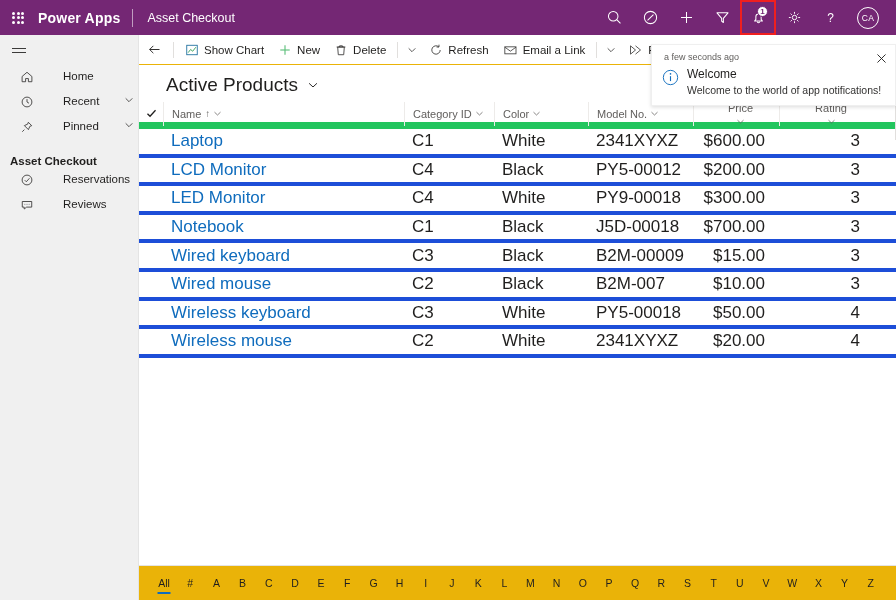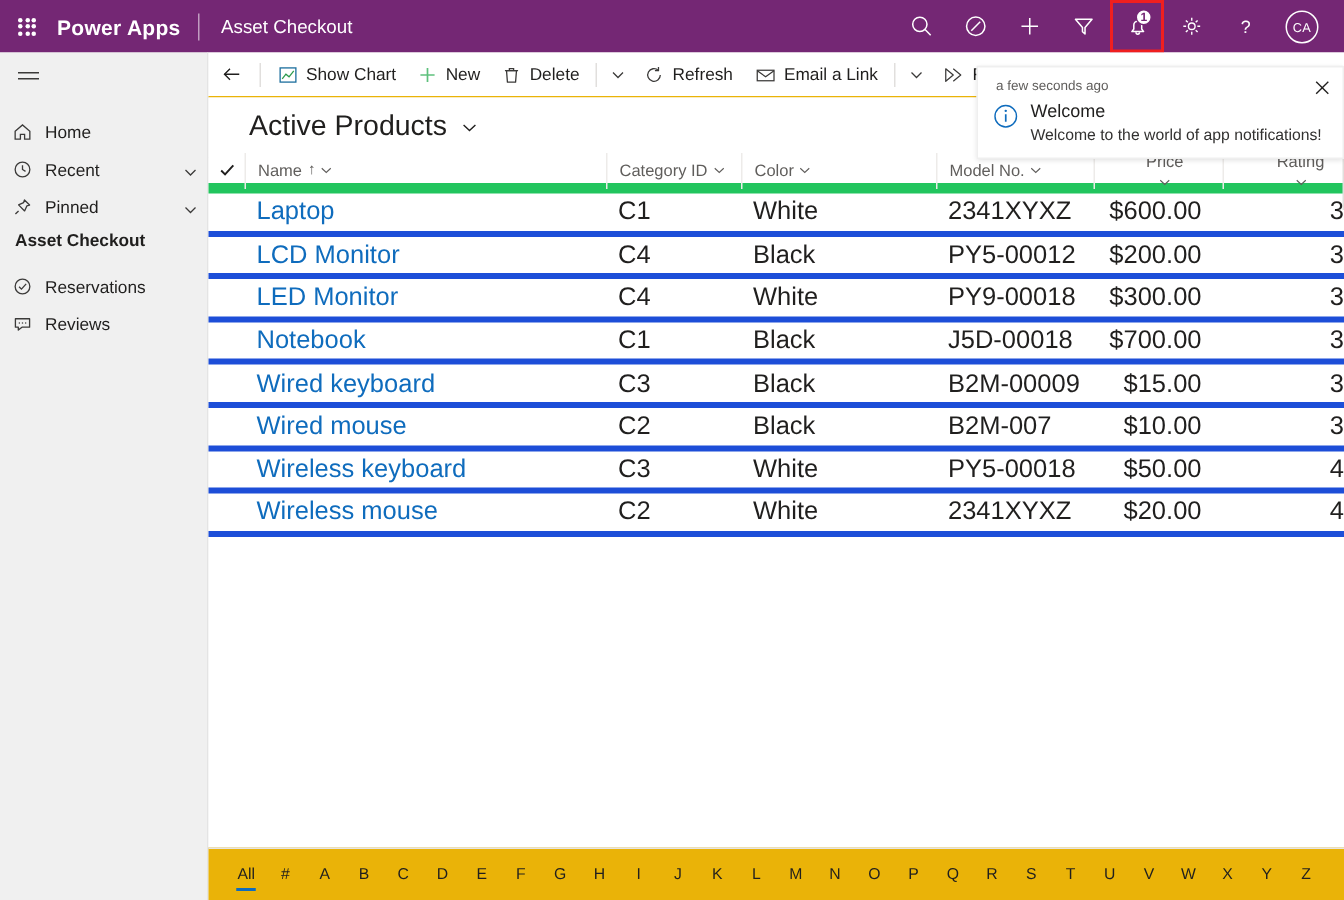--- a/index.html
+++ b/index.html
@@ -64,23 +64,23 @@
     position: absolute; top: 35px; left: 0; width: 139px; height: 565px;
     background: #f0f0f0;
     border-right: 1px solid #e4e4e4;
   }
   .hamburger {
     height: 30px; display: flex; align-items: center; padding-left: 12px; cursor: pointer;
   }
   .hamburger-lines { width: 14px; }
   .hamburger-lines i { display: block; height: 1px; background: #3b3a39; margin: 3px 0; }
   .nav-item {
-    height: 25px; display: flex; align-items: flex-end;
-    padding-left: 8px; font-size: 11.5px; color: #201f1e;
-    cursor: pointer; position: relative;
+    height: 25px; display: flex; align-items: flex-start;
+    padding-left: 20px; font-size: 11.5px; color: #201f1e;
+    cursor: pointer; position: relative; gap: 21px;
   }
   .nav-item .nico { width: 22px; display: flex; align-items: center; justify-content: flex-start; flex: none; }
   .nav-item .nlabel { flex: 1; white-space: nowrap; }
   .nav-item .chev { width: 22px; display: flex; align-items: center; justify-content: center; }
   .nav-item.selected { background: #ffffff; font-weight: normal; }
   .nav-item.selected::before {
     content: ""; position: absolute; left: 0; top: 2px; bottom: 2px; width: 3px; background: #0078d4;
   }
   .nav-group-label {
     font-size: 11.5px; font-weight: bold; color: #201f1e;
@@ -143,21 +143,21 @@
     display: flex; align-items: center; height: 28.6px;
     border-bottom: 4px solid #1d4ed8; font-size: 17px; color: #201f1e;
     cursor: pointer;
   }
   .cell { padding-left: 8px; white-space: nowrap; overflow: hidden; }
   .cell.link { color: #0f6cbd; }
   .c-pad { width: 24px; flex: none; }
   .c-name { width: 241px; flex: none; }
   .c-cat  { width: 90px; flex: none; }
   .c-col  { width: 94px; flex: none; }
-  .c-mod  { width: 105px; flex: none; margin-left: 36px; }
+  .c-mod  { width: 105px; flex: none; }
   .c-pri  { width: 86px; flex: none; text-align: right; padding-right: 14px; padding-left: 0; }
   .c-rat  { width: 95px; flex: none; text-align: right; padding-right: 14px; padding-left: 0; }
   .gh-cell.c-pri, .gh-cell.c-rat { text-align: left; padding-left: 8px; padding-right: 0; flex-direction: column; }
 
   
   .alphabar {
     position: absolute; left: 139px; top: 565px; width: 757px; height: 35px;
     background: #eab308; border-top: 1px solid #e4e4e4;
     display: flex; align-items: center; padding: 0 12px;
   }

